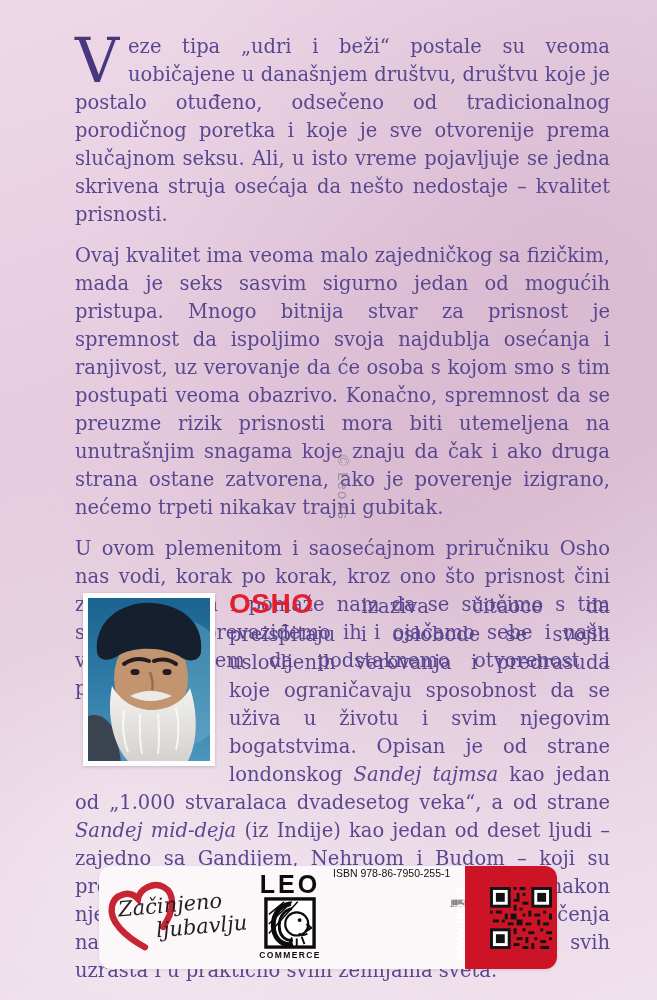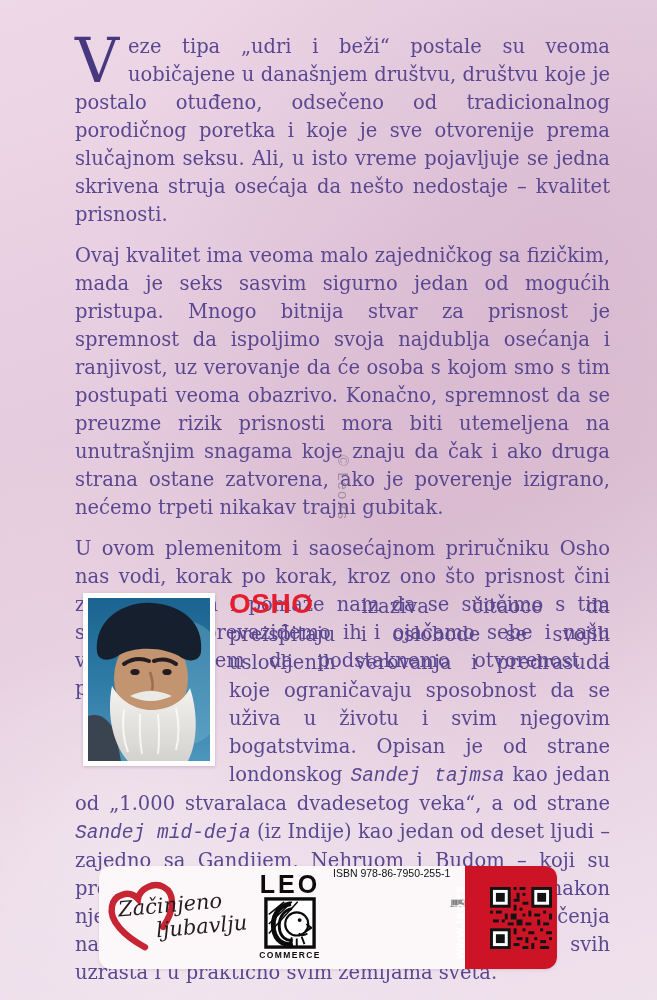--- a/index.html
+++ b/index.html
@@ -24,21 +24,21 @@
         color:rgba(125,114,130,0.62);white-space:nowrap;}
   
   .osho-section{position:absolute;left:75px;right:47px;top:590px;color:#594890;
         font-size:19.5px;line-height:28px;text-align:justify;}
   .portrait{float:left;width:132px;height:173px;background:#fdfdfd;padding:5px;
         box-sizing:border-box;margin:3px 14px 4px 8px;box-shadow:0 1px 3px rgba(90,60,90,.25);}
   .portrait svg{display:block;width:122px;height:163px;}
   .osho-name{font-family:"Liberation Sans",sans-serif;font-weight:bold;font-size:28px;
         color:#e41e2c;letter-spacing:0.5px;padding-right:5px;}
   .osho-para{margin:0;}
-  .osho-para em{font-style:italic;font-family:Liberation Mono, monospace;}
+  .osho-para em{font-style:italic;}
   
   .footer-strip{position:absolute;left:99px;top:866px;width:458px;height:103px;
         background:#fcf8fa;border-radius:12px;display:flex;overflow:hidden;
         box-shadow:0 1px 3px rgba(120,80,110,0.18);}
   .tagline{width:148px;position:relative;}
   .tagline .heart{position:absolute;left:6px;top:10px;}
   .tagline .script{position:absolute;left:20px;top:26px;transform:rotate(-5deg);
         font-family:"DejaVu Serif",serif;font-style:italic;font-size:21px;color:#241c21;
         line-height:24px;white-space:nowrap;}
   .tagline .script .l2{display:block;margin-left:36px;}

